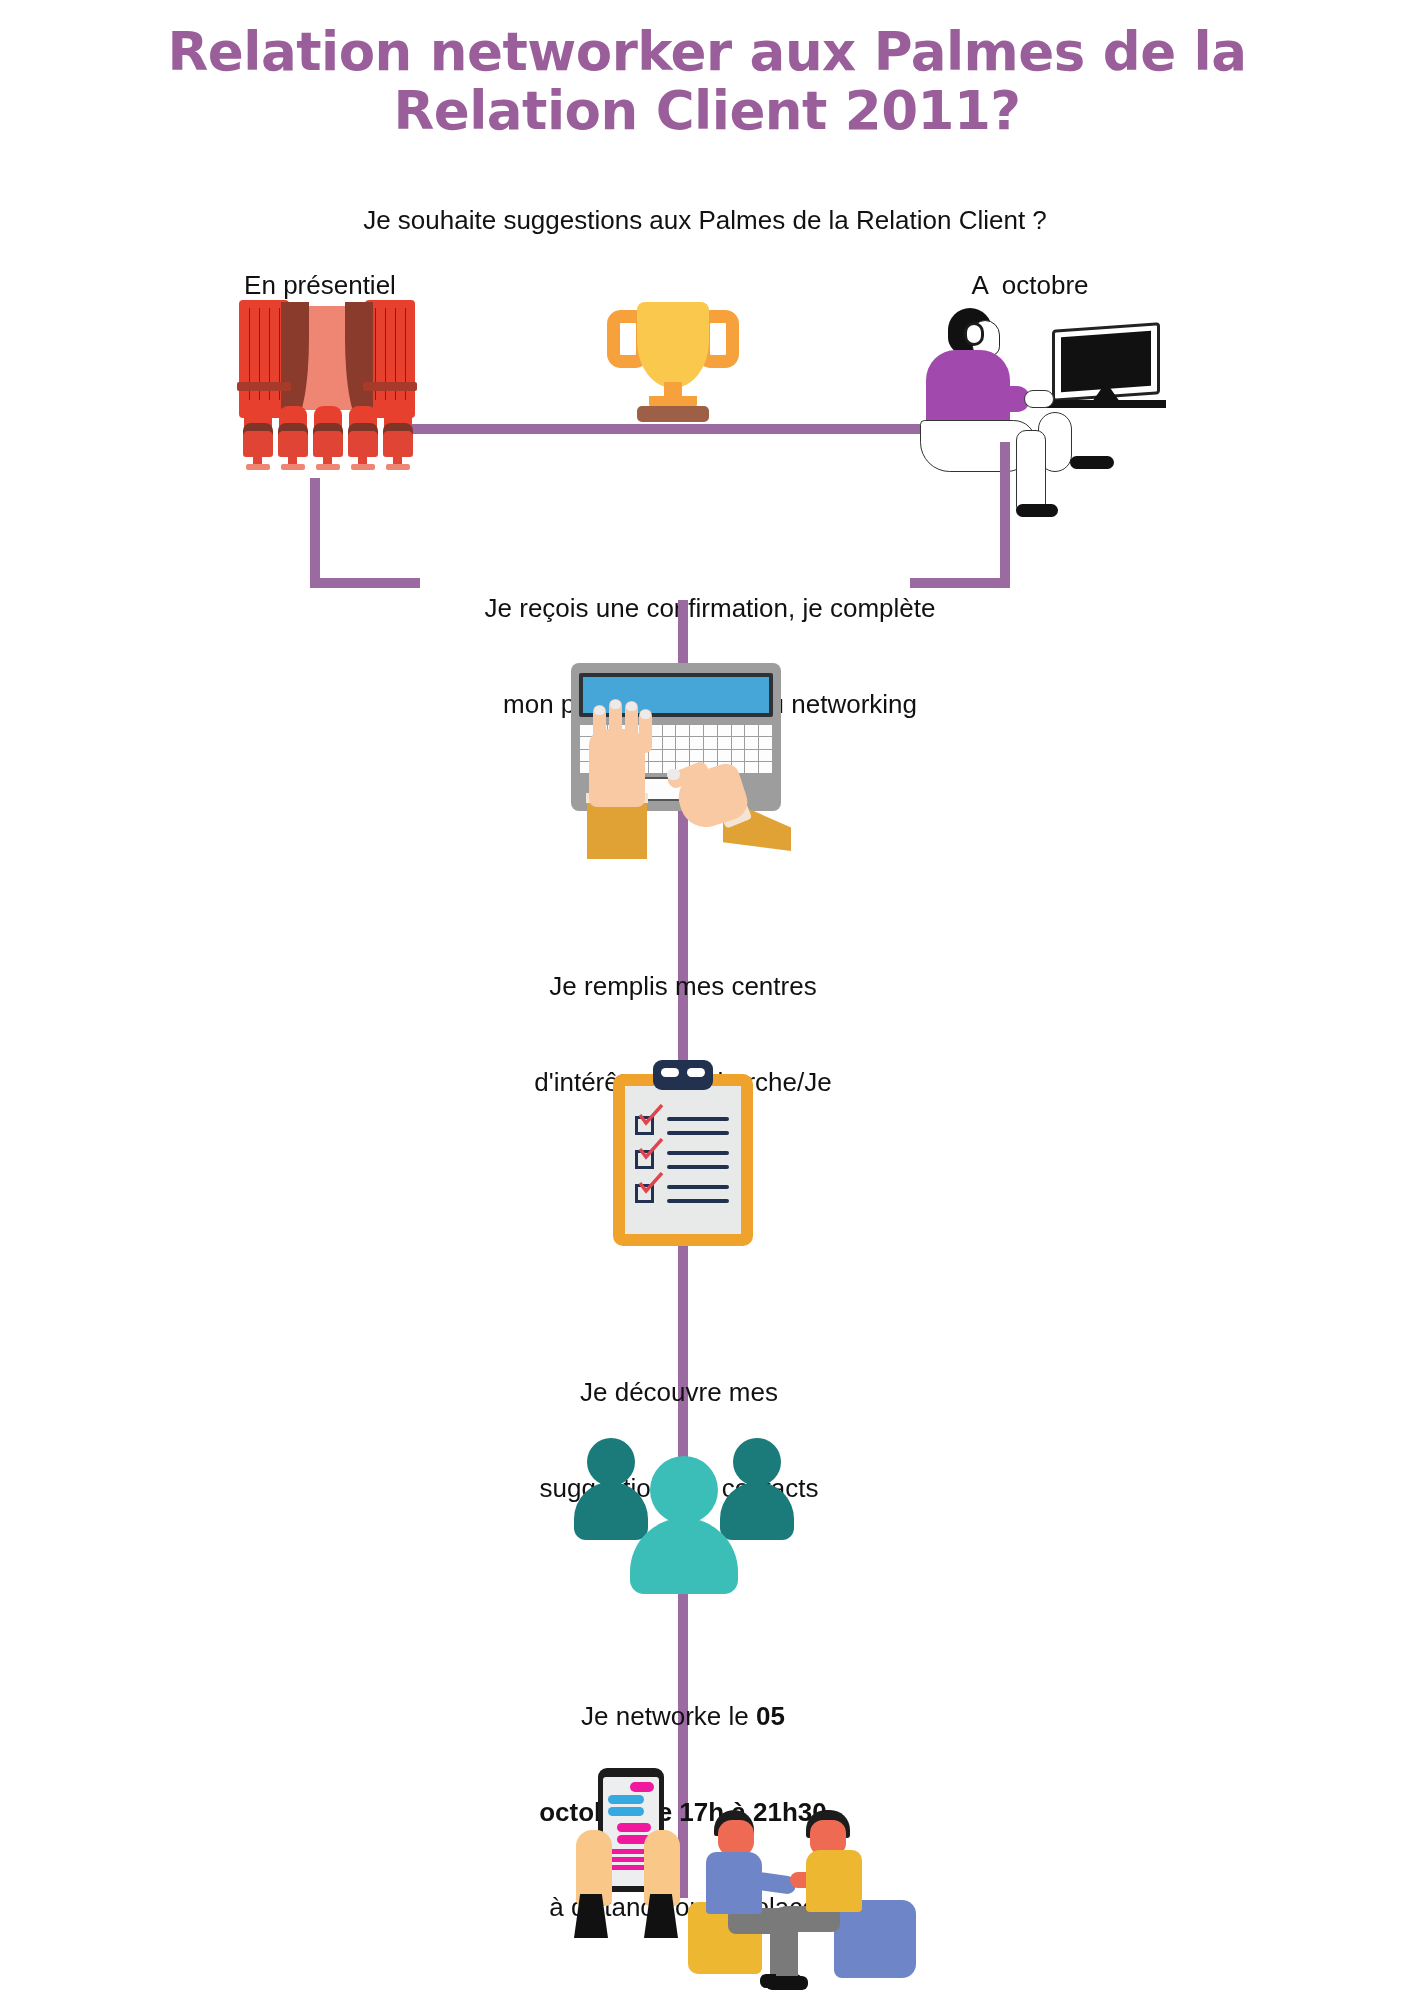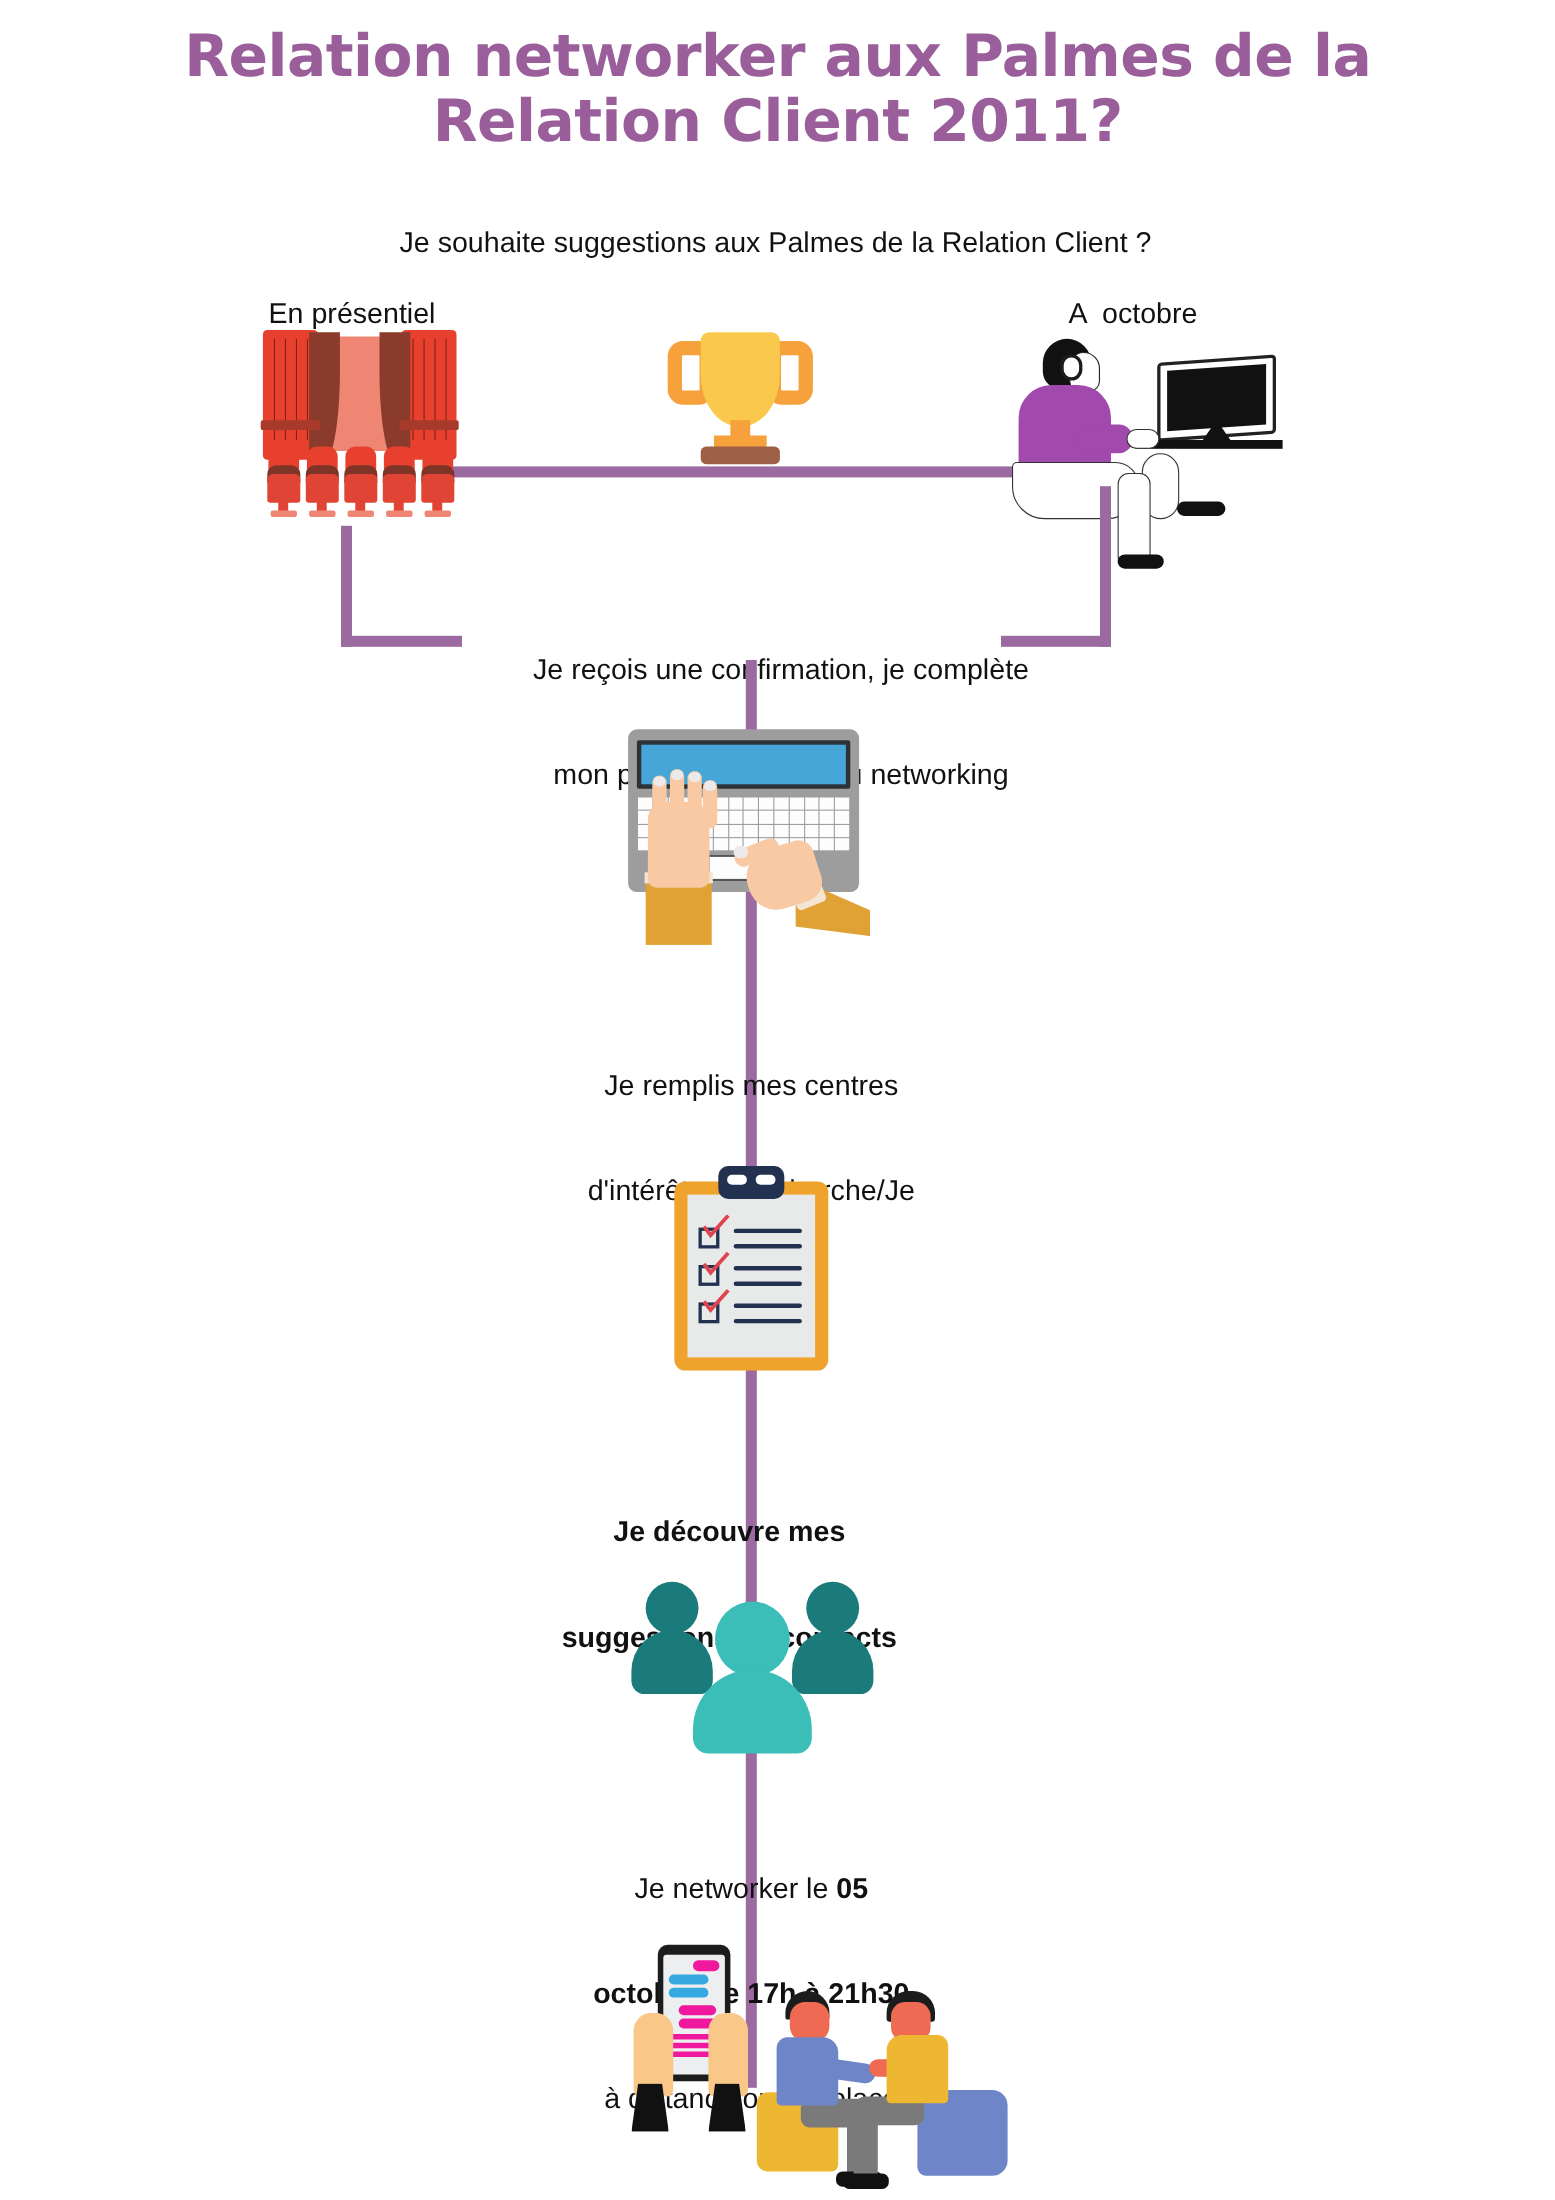--- a/index.html
+++ b/index.html
@@ -623,42 +623,42 @@
     <div class="cb-row" style="top:120px;">
       <span class="cb-box"></span>
       <svg class="cb-check" viewBox="0 0 26 22">
         <polyline points="2,11 8,19 24,1" fill="none" stroke="#e0444e" stroke-width="3.4"></polyline>
       </svg>
       <span class="cb-line" style="top:5px;"></span>
       <span class="cb-line" style="top:19px;"></span>
     </div>
   </div>
 
-  <div class="cap" style="left:435px; top:1314px; width:456px;font-weight:bold;">
+  <div class="cap" style="left:451px; top:1314px; width:456px;">
     <div>Je découvre mes</div>
     <div>suggestions de contacts</div>
   </div>
 
   <div class="people" style="left:574px; top:1432px; width:220px; height:148px;">
     <div class="pp-back" style="left:0px; top:6px;">
         <span class="h"></span>
         <span class="b"></span>
       </div>
     <div class="pp-back" style="left:146px; top:6px;">
         <span class="h"></span>
         <span class="b"></span>
       </div>
     <div class="pp-front" style="position:absolute; left:56px; top:24px; width:108px; height:138px;">
       <span class="h"></span>
         <span class="b"></span>
     </div>
   </div>
 
   <div class="cap" style="left:455px; top:1638px; width:456px;">
-    <div><span>Je networker le </span><b>05</b></div>
+    <div><span>Je networke le </span><b>05</b></div>
     <div><b>octobre de 17h à 21h30</b></div>
     <div>à distance ou sur place</div>
   </div>
 
   <div class="scene" style="left:548px; top:1768px; width:400px; height:232px;">
 
     <div style="position:absolute; left:0; top:0; width:170px; height:180px;">
       <div class="ph-phone">
         <span class="ph-screen">
           <i class="bub" style="right:5px; top:5px; width:24px; height:10px; background:#f0189d; position:absolute;"></i>

